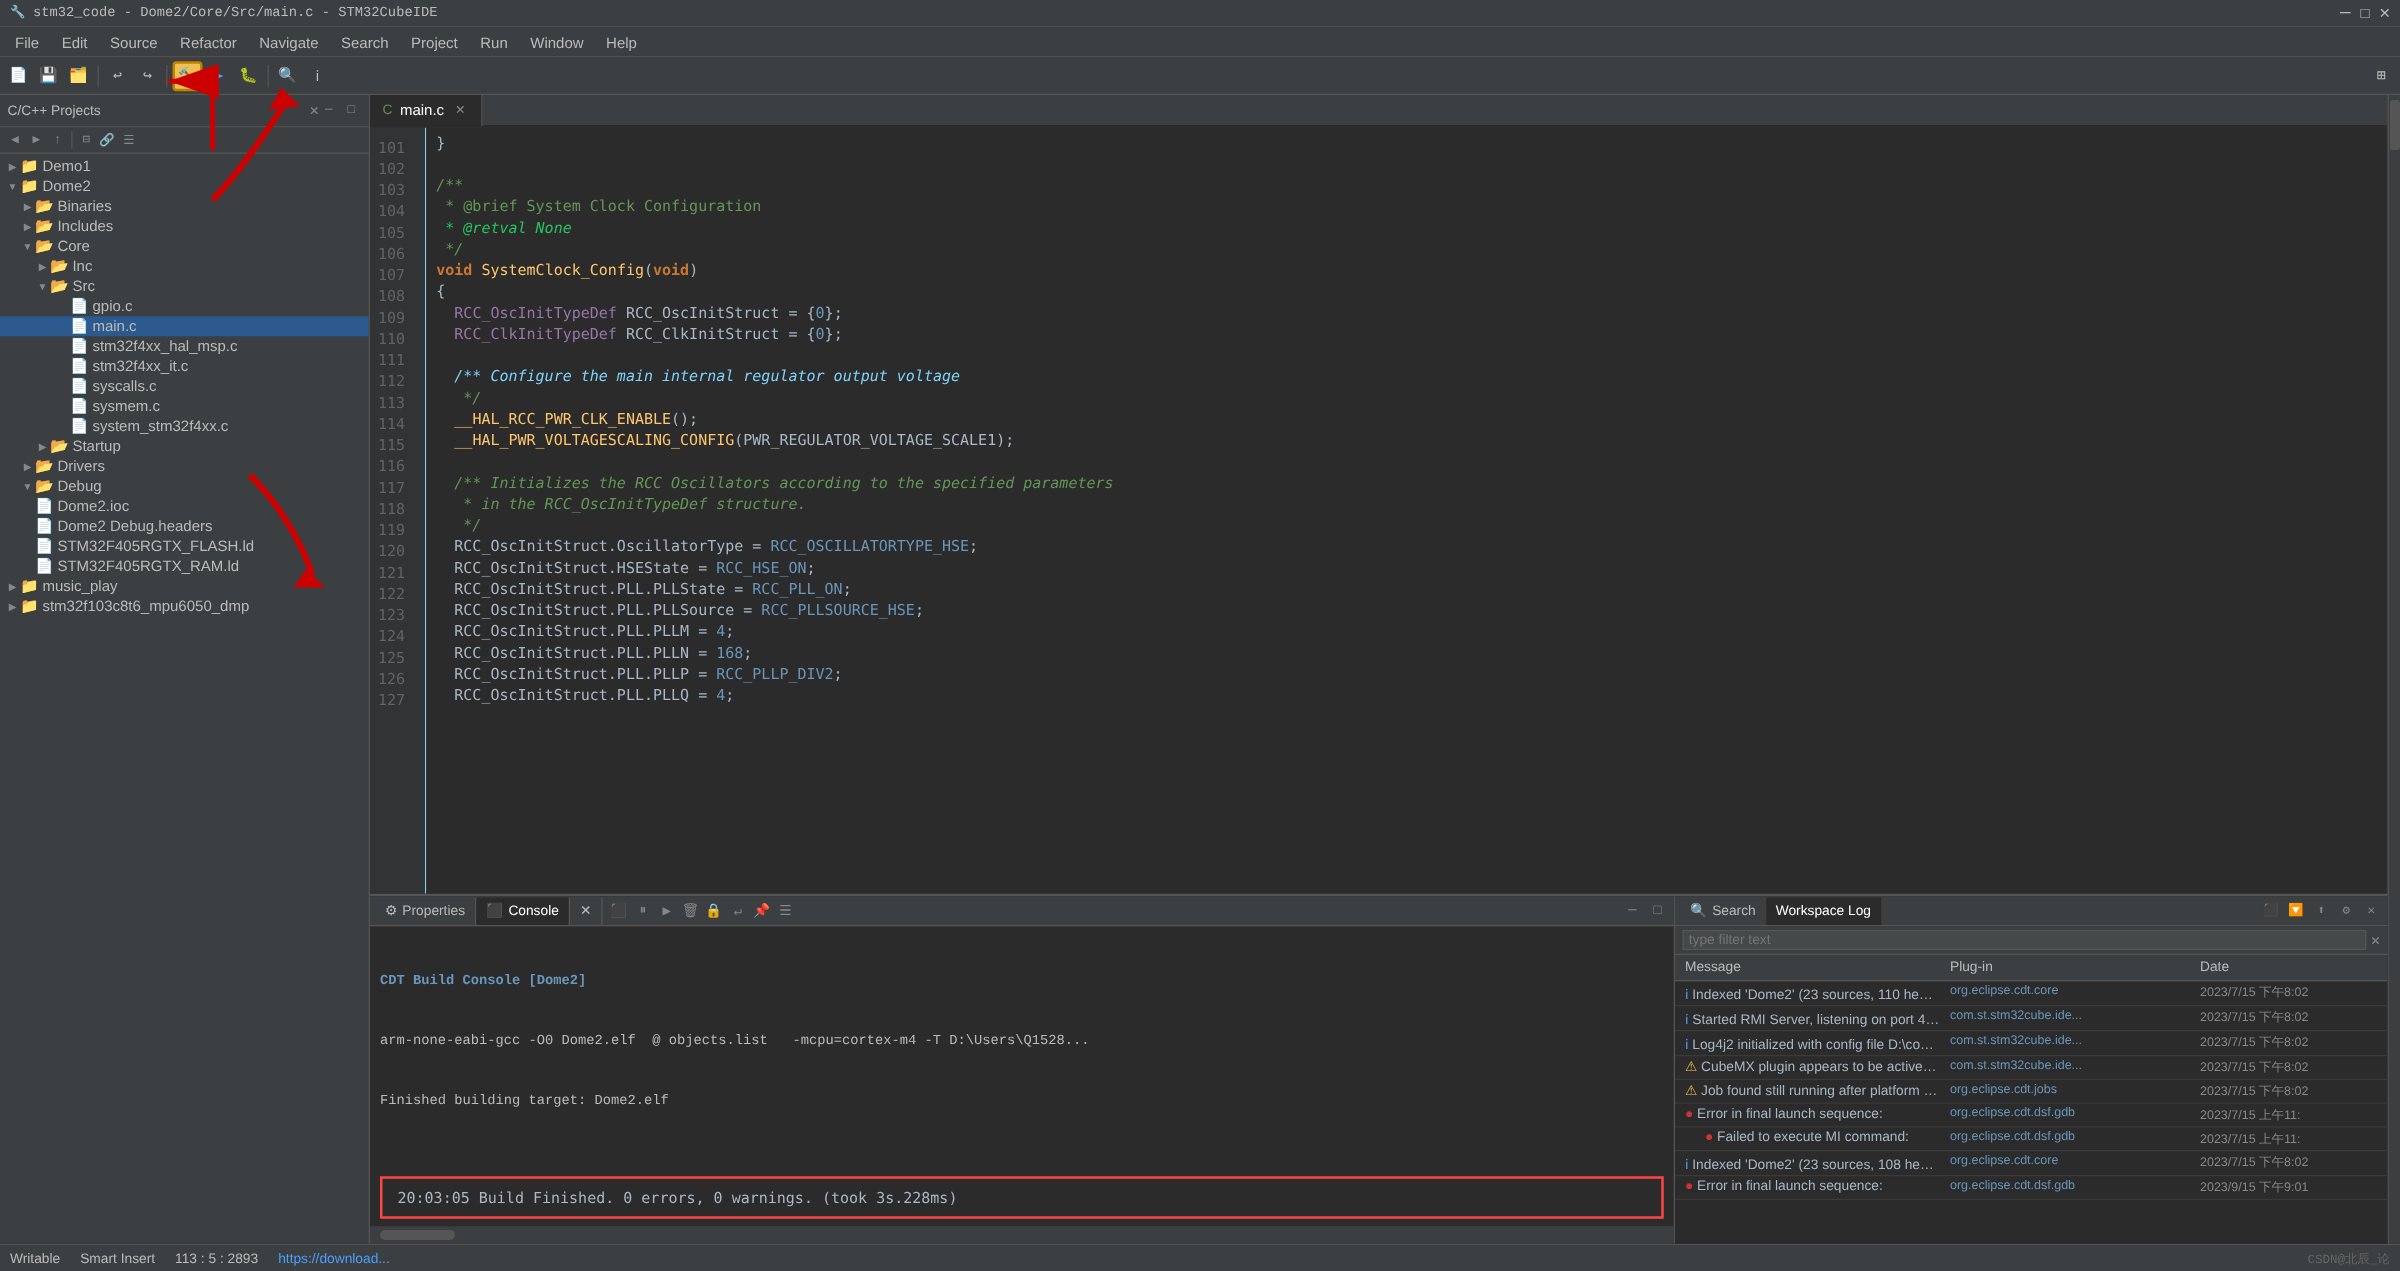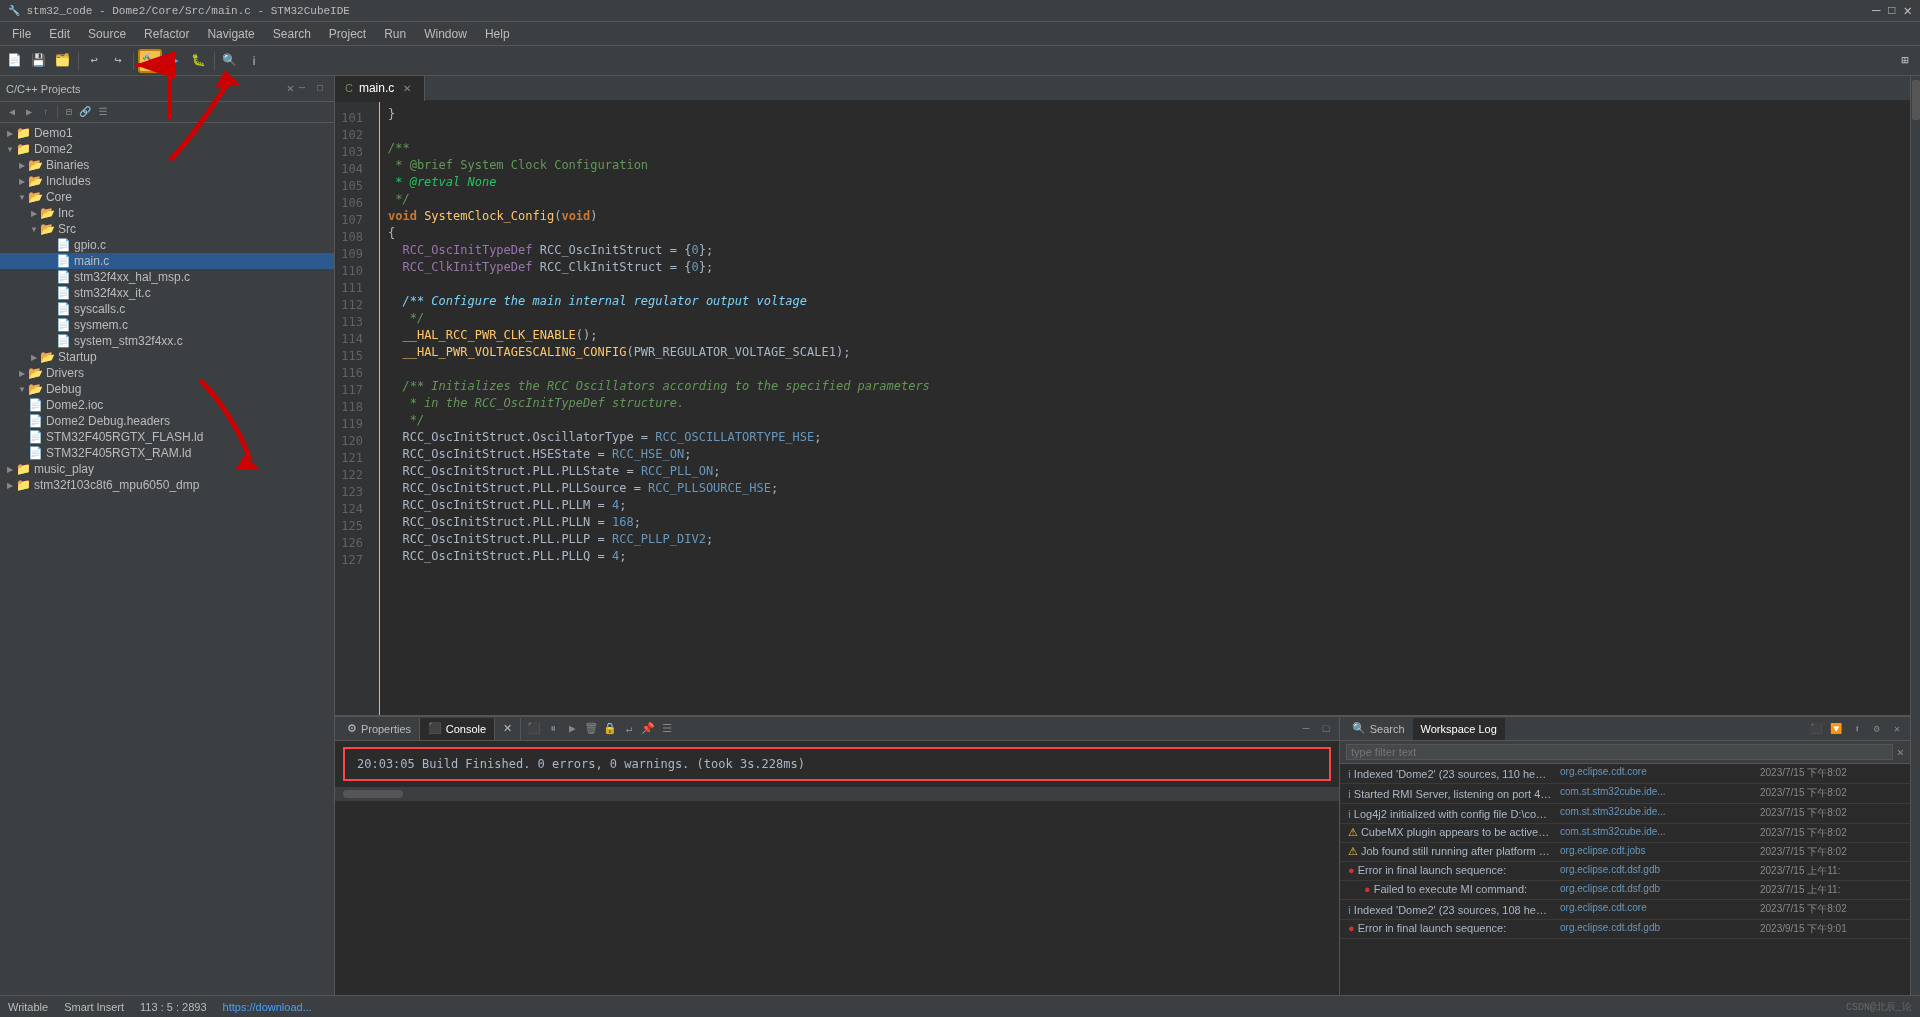--- a/index.html
+++ b/index.html
@@ -86,21 +86,21 @@
 
     
     .main-area {
       display: flex;
       flex: 1;
       overflow: hidden;
     }
 
     
     .left-panel {
-      width: 335px;
+      width: 296px;
       background: #3c3f41;
       display: flex;
       flex-direction: column;
       border-right: 1px solid #555;
       flex-shrink: 0;
     }
     .panel-header {
       display: flex;
       align-items: center;
       padding: 3px 6px;
@@ -823,20 +823,33 @@
             <div class="console-action-btn">↵</div>
             <div class="console-action-btn">📌</div>
             <div class="console-action-btn">☰</div>
           </div>
           <div style="margin-left:auto;display:flex;gap:2px;">
             <div class="console-action-btn">─</div>
             <div class="console-action-btn">□</div>
           </div>
         </div>
 
+        <div class="console-content">
+          <div class="console-title-line">CDT Build Console [Dome2]</div>
+          <div>arm-none-eabi-gcc -O0 Dome2.elf  @ objects.list   -mcpu=cortex-m4 -T D:\Users\Q1528...</div>
+          <div>Finished building target: Dome2.elf</div>
+          <br>
+          
+          
+          
+          
+          
+          <br>
+          
+        </div>
 
         <div class="success-bar">
           <span>20:03:05 Build Finished. 0 errors, 0 warnings. (took 3s.228ms)</span>
         </div>
 
         <div style="display:flex;align-items:center;padding:2px 8px;background:#3c3f41;height:14px;">
           <div style="width:60px;height:8px;background:#555;border-radius:4px;"></div>
         </div>
       </div>
 
@@ -858,20 +871,25 @@
           </div>
         </div>
 
         <div class="workspace-content">
           <div class="workspace-filter">
             <input type="text" class="filter-input" placeholder="type filter text" style="">
             <span class="filter-close">✕</span>
           </div>
 
           <div class="workspace-table">
+            <div class="workspace-table-header">
+              <span>Message</span>
+              <span>Plug-in</span>
+              <span>Date</span>
+            </div>
 
             <div class="workspace-row">
               <div class="msg-cell"><span class="row-icon icon-info">ℹ</span>Indexed 'Dome2' (23 sources, 110 headers) in 3</div>
               <div class="plugin-cell">org.eclipse.cdt.core</div>
               <div class="date-cell">2023/7/15 下午8:02</div>
             </div>
 
             <div class="workspace-row">
               <div class="msg-cell"><span class="row-icon icon-info">ℹ</span>Started RMI Server, listening on port 41337</div>
               <div class="plugin-cell">com.st.stm32cube.ide...</div>

